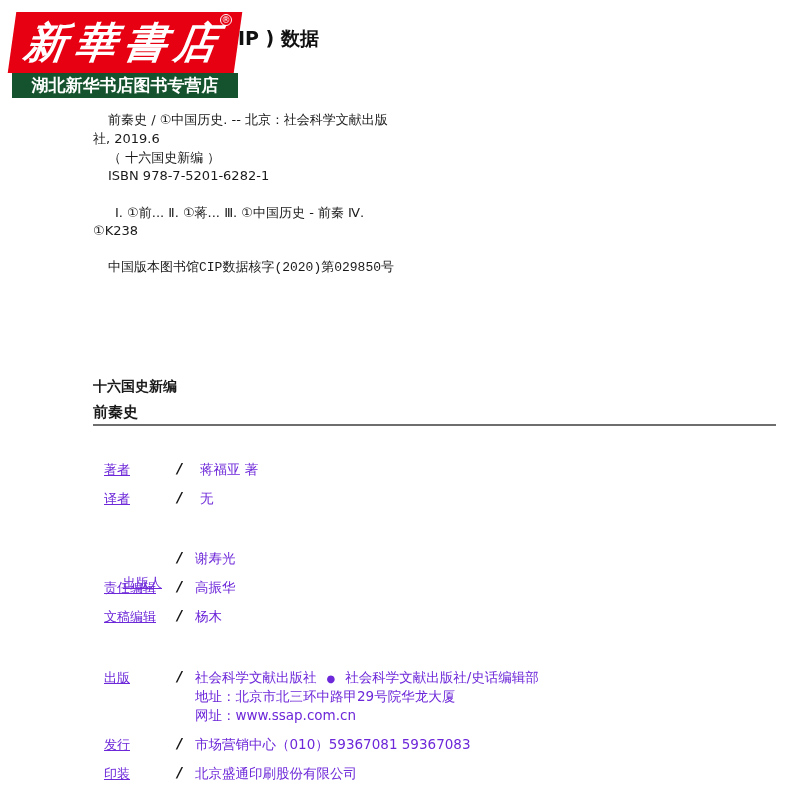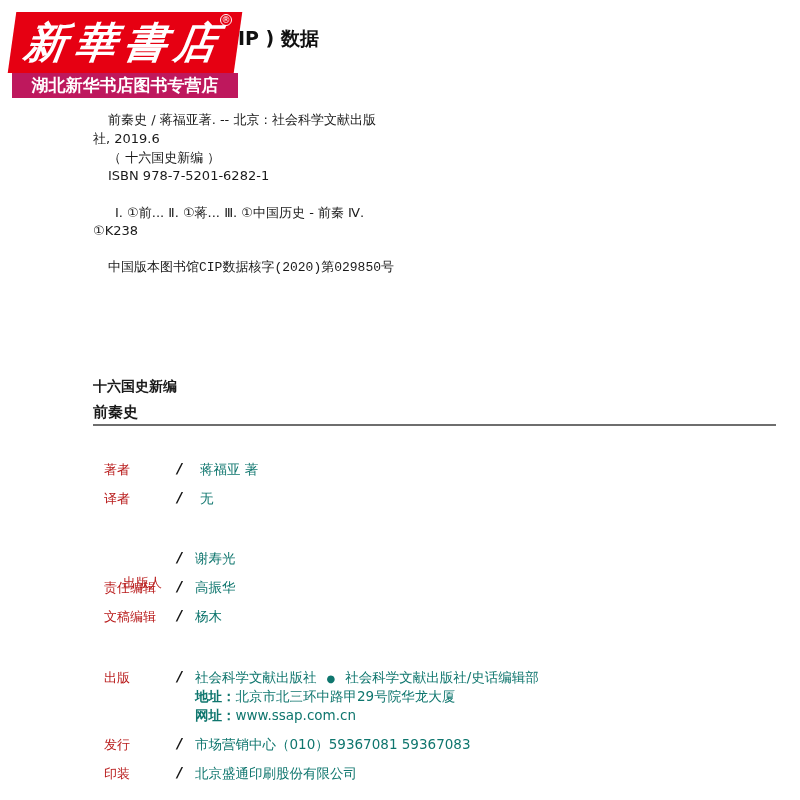--- a/index.html
+++ b/index.html
@@ -18,52 +18,52 @@
     font-size: 42px; font-style: italic; font-weight: bold;
     letter-spacing: 8px; line-height: 61px; text-align: center;
     transform: skewX(-8deg);
   }
   .logo-reg {
     position: absolute; right: 6px; top: 2px; font-size: 9px; color: #ffffff;
     border: 1px solid #ffffff; border-radius: 50%; width: 10px; height: 10px;
     line-height: 10px; text-align: center;
   }
   .logo-black {
-    position: absolute; left: 0; top: 61px; width: 226px; height: 25px; background: #be185d;
+    position: absolute; left: 0; top: 61px; width: 226px; height: 25px; background: #14532d;
     color: #ffffff; font-family: "DejaVu Serif", "Liberation Serif", serif; font-weight: bold;
     font-size: 17px; line-height: 25px; text-align: center; letter-spacing: 0px;
   }
 
   .cip-title { left: 238px; top: 26px; font-size: 19px; font-weight: bold; color: #111; }
 
   .cip-text { font-size: 13px; color: #1a1a1a; line-height: 19px; }
 
   .series-title { left: 93px; top: 378px; font-size: 14px; font-weight: bold; }
   .book-title { left: 93px; top: 403px; font-size: 15px; font-weight: bold; }
   .rule { position: absolute; left: 93px; top: 424px; width: 683px; height: 2px; background: #6e6e6e; }
 
-  .label { left: 104px; font-size: 13px; color: #b91c1c; }
+  .label { left: 104px; font-size: 13px; color: #6d28d9; text-decoration: underline; }
   .slash { left: 177px; font-size: 14px; font-weight: bold; color: #111; font-style: italic; }
-  .value { left: 195px; font-size: 13.5px; color: #0f766e; }
+  .value { left: 195px; font-size: 13.5px; color: #6d28d9; }
   .value.author { left: 200px; }
-  .bold-key { font-weight: bold; }
+  .bold-key { font-weight: normal; }
   .bullet { display: inline-block; margin: 0 10px; font-size: 10px; vertical-align: middle; }
 </style>
 </head>
 <body>
 
 <div class="logo">
   <div class="logo-red">新華書店</div>
   <span class="logo-reg">®</span>
   <div class="logo-black">湖北新华书店图书专营店</div>
 </div>
 
 <div class="abs cip-title">IP ) 数据</div>
 
-<div class="abs cip-text" style="left:108px; top:110px;">前秦史 / 蒋福亚著. -- 北京 : 社会科学文献出版</div>
+<div class="abs cip-text" style="left:108px; top:110px;">前秦史 / ①中国历史. -- 北京 : 社会科学文献出版</div>
 <div class="abs cip-text" style="left:93px; top:129px;">社, 2019.6</div>
 <div class="abs cip-text" style="left:108px; top:148px;">（ 十六国史新编 ）</div>
 <div class="abs cip-text" style="left:108px; top:166px;">ISBN 978-7-5201-6282-1</div>
 
 <div class="abs cip-text" style="left:115px; top:203px;">Ⅰ. ①前... Ⅱ. ①蒋... Ⅲ. ①中国历史 - 前秦 Ⅳ.</div>
 <div class="abs cip-text" style="left:93px; top:221px;">①K238</div>
 
 <div class="abs cip-text" style="left:108px; top:258px;font-family:Liberation Mono, monospace;">中国版本图书馆CIP数据核字(2020)第029850号</div>
 
 <div class="abs series-title">十六国史新编</div>

